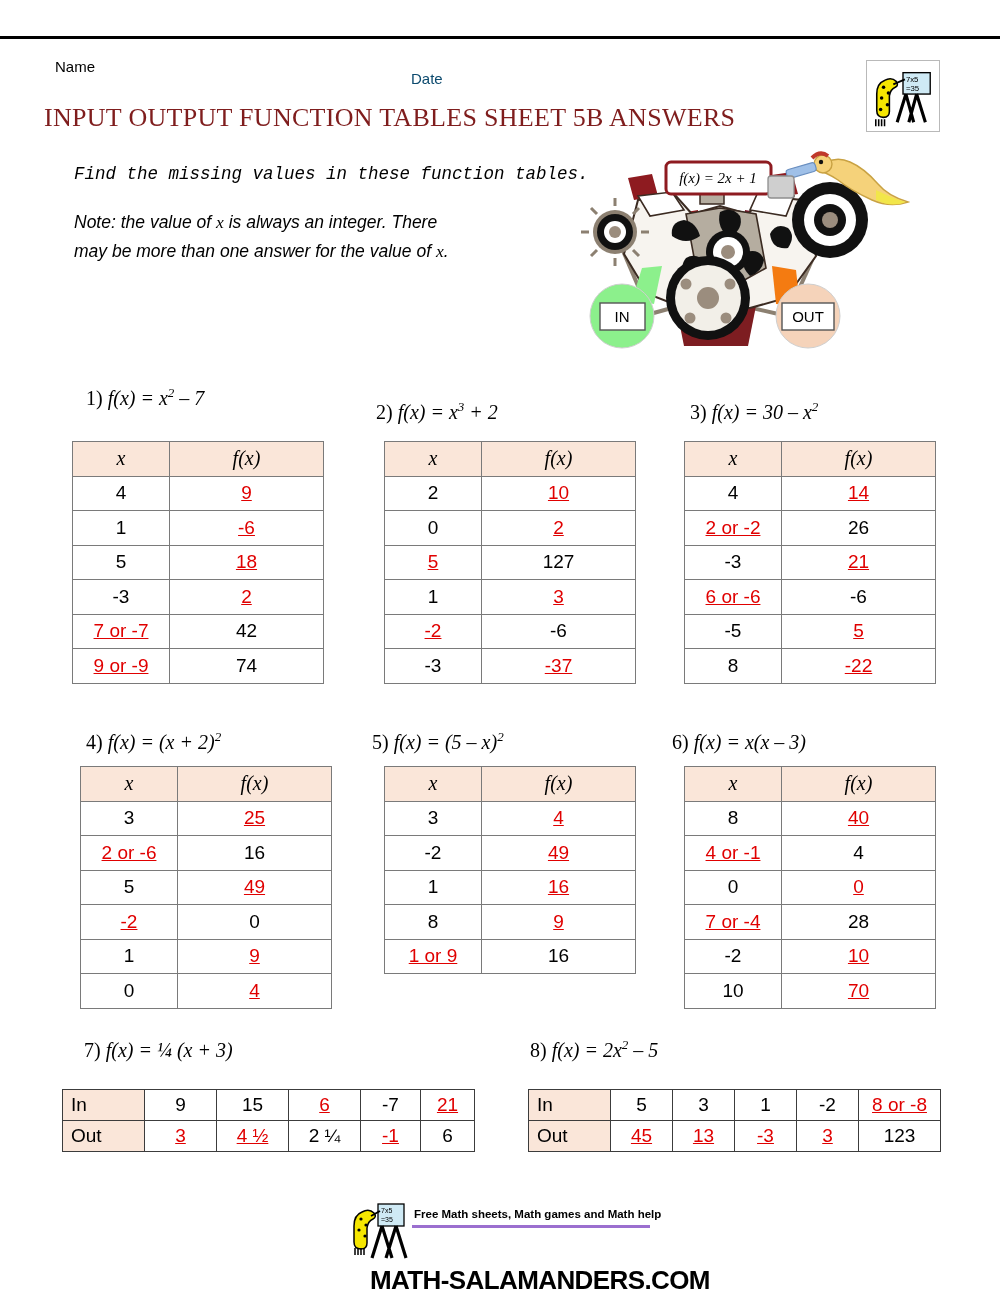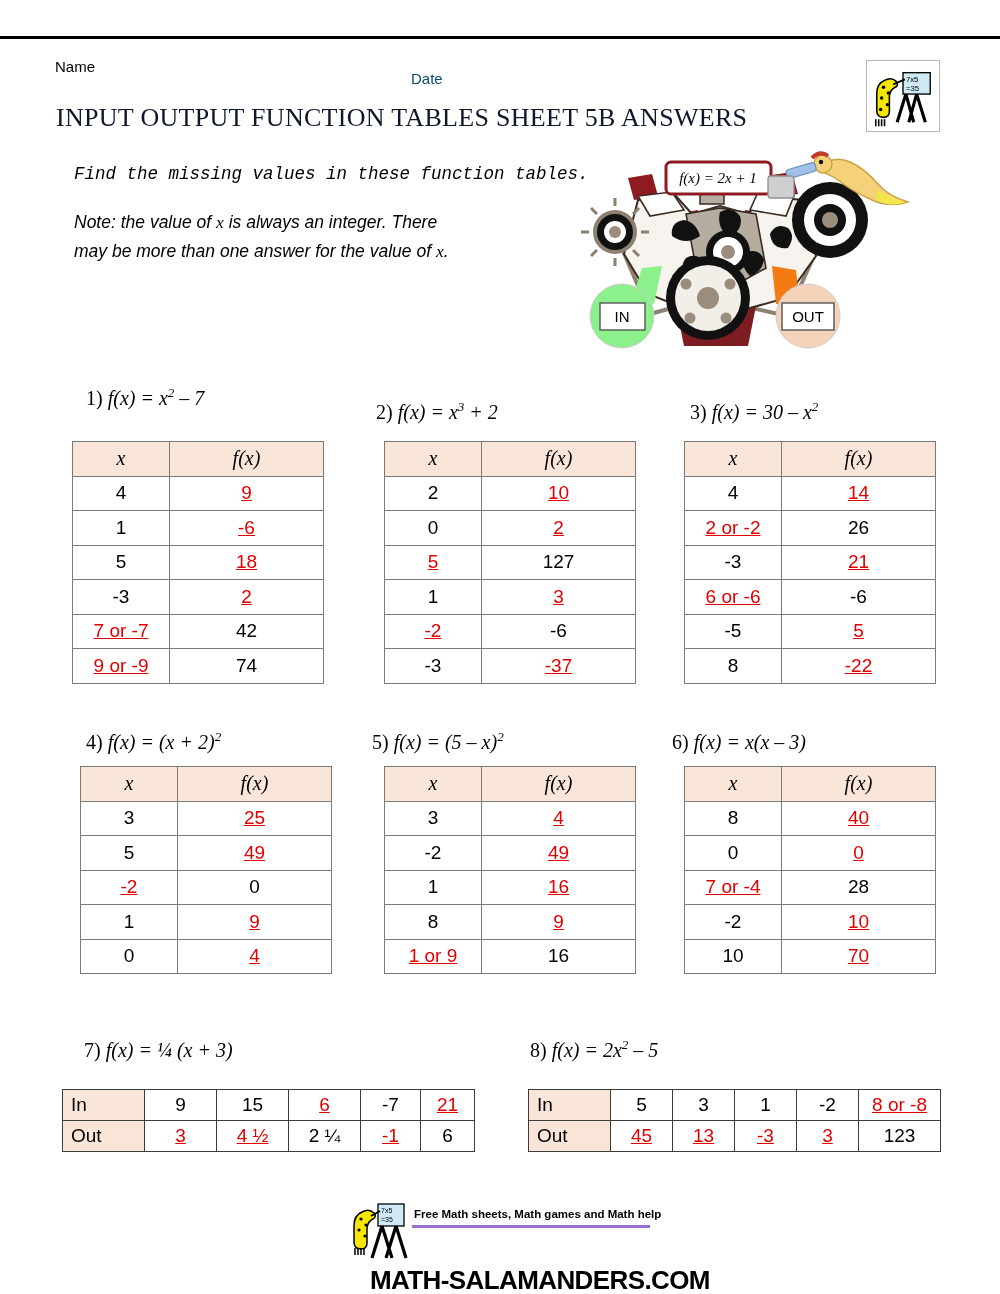--- a/index.html
+++ b/index.html
@@ -17,21 +17,21 @@
   .namedate{position:absolute;top:58px;left:0;width:840px;height:24px;text-align:right;}
   .namedate .nm{position:absolute;left:55px;top:0;font-size:15px;color:#000;}
   .namedate .dt{position:absolute;left:411px;top:12px;font-size:15px;color:#0c4a6e;}
 
   
   .logo-box{position:absolute;left:866px;top:60px;width:74px;height:72px;
      border:1px solid #b9b9b9;background:#fff;box-sizing:border-box;}
   .logo-inner{position:absolute;left:0;top:0;width:100%;height:100%;}
 
   
-  .title{position:absolute;left:56px;top:103px;font-size:26px;color:#0f172a;
+  .title{position:absolute;left:44px;top:103px;font-size:26px;color:#7f1d1d;
     font-family:"Liberation Serif",serif;letter-spacing:.3px;white-space:nowrap;}
 
   
   .instr{position:absolute;left:74px;font-style:italic;font-size:17.5px;color:#000;
     font-family:"Liberation Sans",sans-serif;white-space:nowrap;}
   .instr1{top:164px;font-family:Liberation Mono, monospace;}
   .instr2{top:212px;}
   .instr3{top:241px;}
   .instr .vi{font-family:"Liberation Serif",serif;font-style:italic;}
 
@@ -333,20 +333,24 @@
       <tbody>
         <tr class="hd">
           <td class="colx">x</td>
           <td class="colf">f(x)</td>
         </tr>
         <tr>
           <td class="colx">3</td>
           <td class="colf"><span class="ans">25</span></td>
         </tr>
         <tr>
+          <td class="colx"><span class="ans">2 or -6</span></td>
+          <td class="colf">16</td>
+        </tr>
+        <tr>
           <td class="colx">5</td>
           <td class="colf"><span class="ans">49</span></td>
         </tr>
         <tr>
           <td class="colx"><span class="ans">-2</span></td>
           <td class="colf">0</td>
         </tr>
         <tr>
           <td class="colx">1</td>
           <td class="colf"><span class="ans">9</span></td>
@@ -387,20 +391,24 @@
     </table>
   <table class="vt" id="vt5" style="left:684px;top:766px;">
       <tbody>
         <tr class="hd">
           <td class="colx">x</td>
           <td class="colf">f(x)</td>
         </tr>
         <tr>
           <td class="colx">8</td>
           <td class="colf"><span class="ans">40</span></td>
+        </tr>
+        <tr>
+          <td class="colx"><span class="ans">4 or -1</span></td>
+          <td class="colf">4</td>
         </tr>
         <tr>
           <td class="colx">0</td>
           <td class="colf"><span class="ans">0</span></td>
         </tr>
         <tr>
           <td class="colx"><span class="ans">7 or -4</span></td>
           <td class="colf">28</td>
         </tr>
         <tr>

